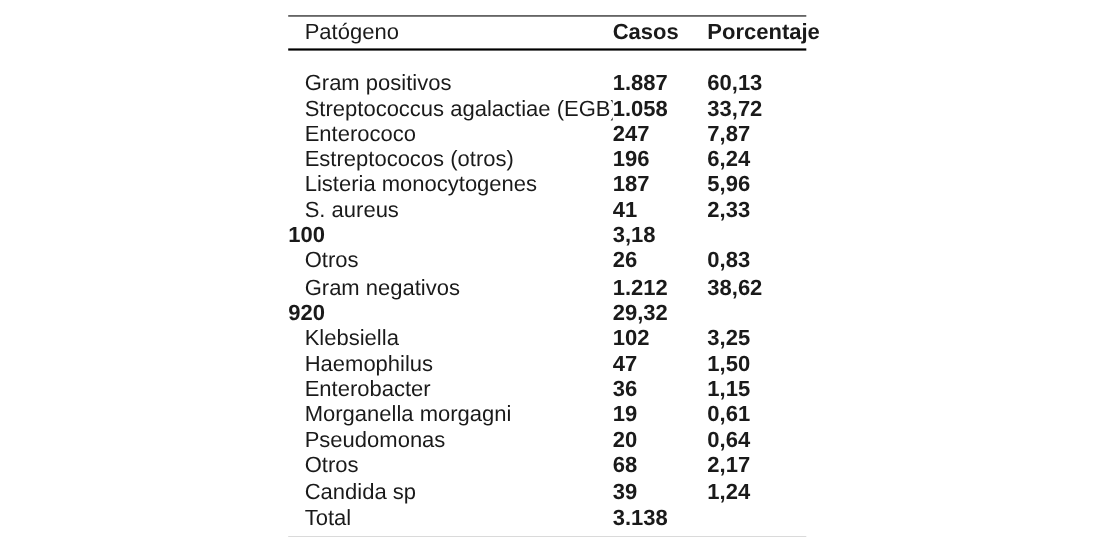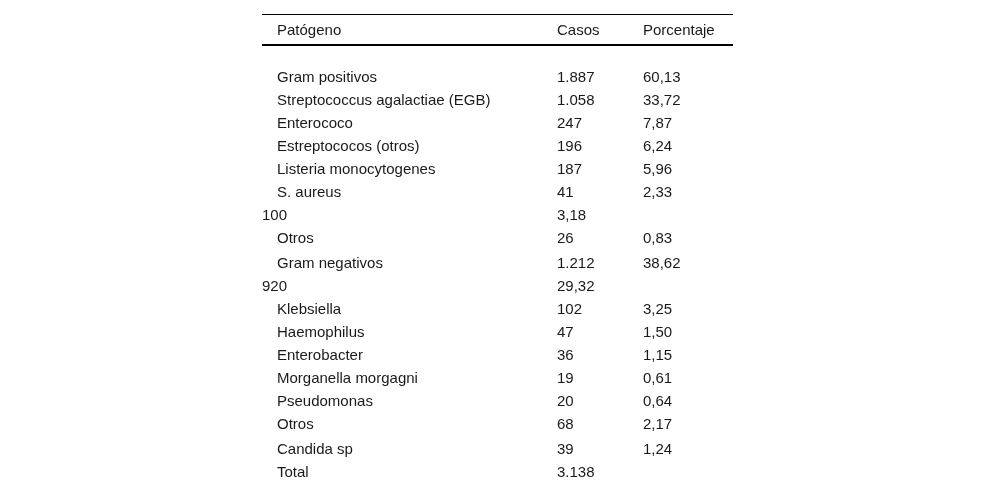--- a/index.html
+++ b/index.html
@@ -10,42 +10,42 @@
     position: relative;
     overflow: hidden;
   }
   .tbl {
     position: absolute;
     left: 262px;
     top: 14px;
     width: 471px;
     border-top: 1.5px solid #000000;
     border-bottom: 1.5px solid #000000;
-    font-size: 15px;
+    font-size: 20px;
   }
   .thead {
     display: grid;
     grid-template-columns: 295px 86px 1fr;
     align-items: center;
     height: 31px;
     border-bottom: 2px solid #000000;
   }
   .tbody {
     padding-top: 19px;
     padding-bottom: 5px;
   }
   .row {
     display: grid;
     grid-template-columns: 295px 86px 1fr;
     align-items: center;
     height: 23px;
   }
   .row.group-start { margin-top: 2px; }
   .c1 { padding-left: 15px; white-space: nowrap; overflow: hidden; }
-  .c2, .c3 { white-space: nowrap; }
+  .c2, .c3 { white-space: nowrap; font-weight: bold; }
   .it { }
 </style>
 </head>
 <body>
 
 <div class="tbl">
   <div class="thead">
     <div class="c1">Patógeno</div>
     <div class="c2">Casos</div>
     <div class="c3">Porcentaje</div>

